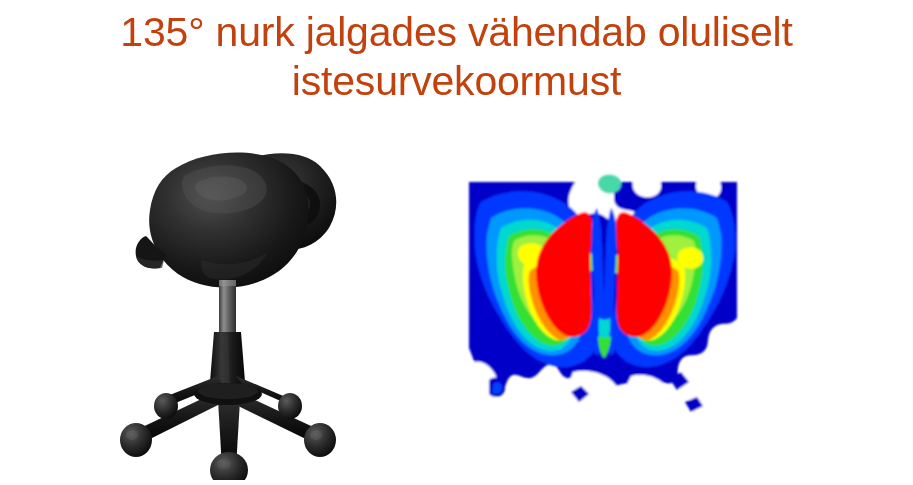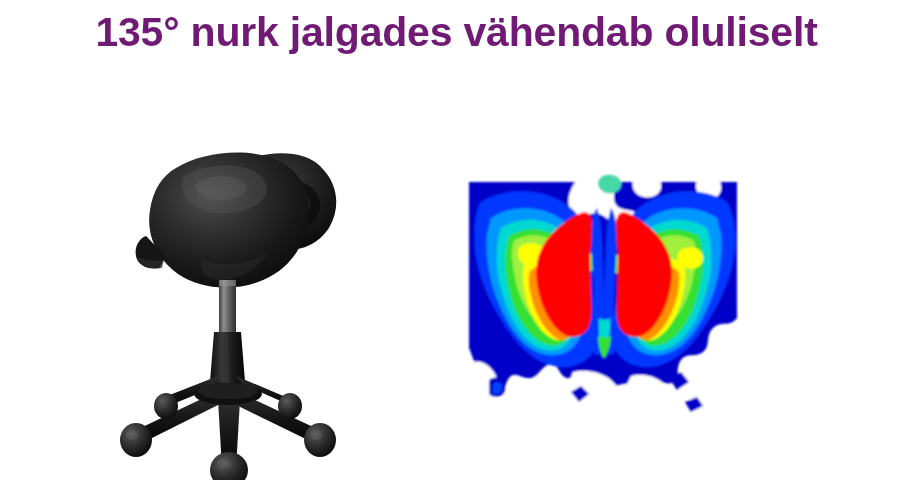--- a/index.html
+++ b/index.html
@@ -11,22 +11,22 @@
   }
   #canvas{position:absolute;inset:0;width:913px;height:485px;background:#fff;}
 
   
   .title-block{
     position:absolute;left:0;top:8px;width:913px;
     text-align:center;
   }
   .title-line{
     display:block;
-    color:#701a75;
-    font-weight:bold;
+    color:#c2410c;
+    font-weight:normal;
     font-size:41px;
     line-height:49px;
     letter-spacing:-0.2px;
     white-space:nowrap;
   }
 
   
   .chair-figure{
     position:absolute;left:106px;top:132px;width:250px;height:348px;
   }
@@ -38,20 +38,21 @@
   }
   .heatmap-svg{display:block;width:296px;height:262px;}
 </style>
 </head>
 <body>
 
 <div id="canvas">
 
   <div class="title-block">
     <span class="title-line">135° nurk jalgades vähendab oluliselt</span>
+    <span class="title-line">istesurvekoormust</span>
   </div>
 
   <div class="chair-figure">
     <svg class="chair-svg" viewBox="0 0 250 348" xmlns="http://www.w3.org/2000/svg">
       <defs>
         <radialGradient id="seatGrad" cx="38%" cy="32%" r="78%">
           <stop offset="0%" stop-color="#4e4e4e"></stop>
           <stop offset="35%" stop-color="#303030"></stop>
           <stop offset="70%" stop-color="#181818"></stop>
           <stop offset="100%" stop-color="#0a0a0a"></stop>

